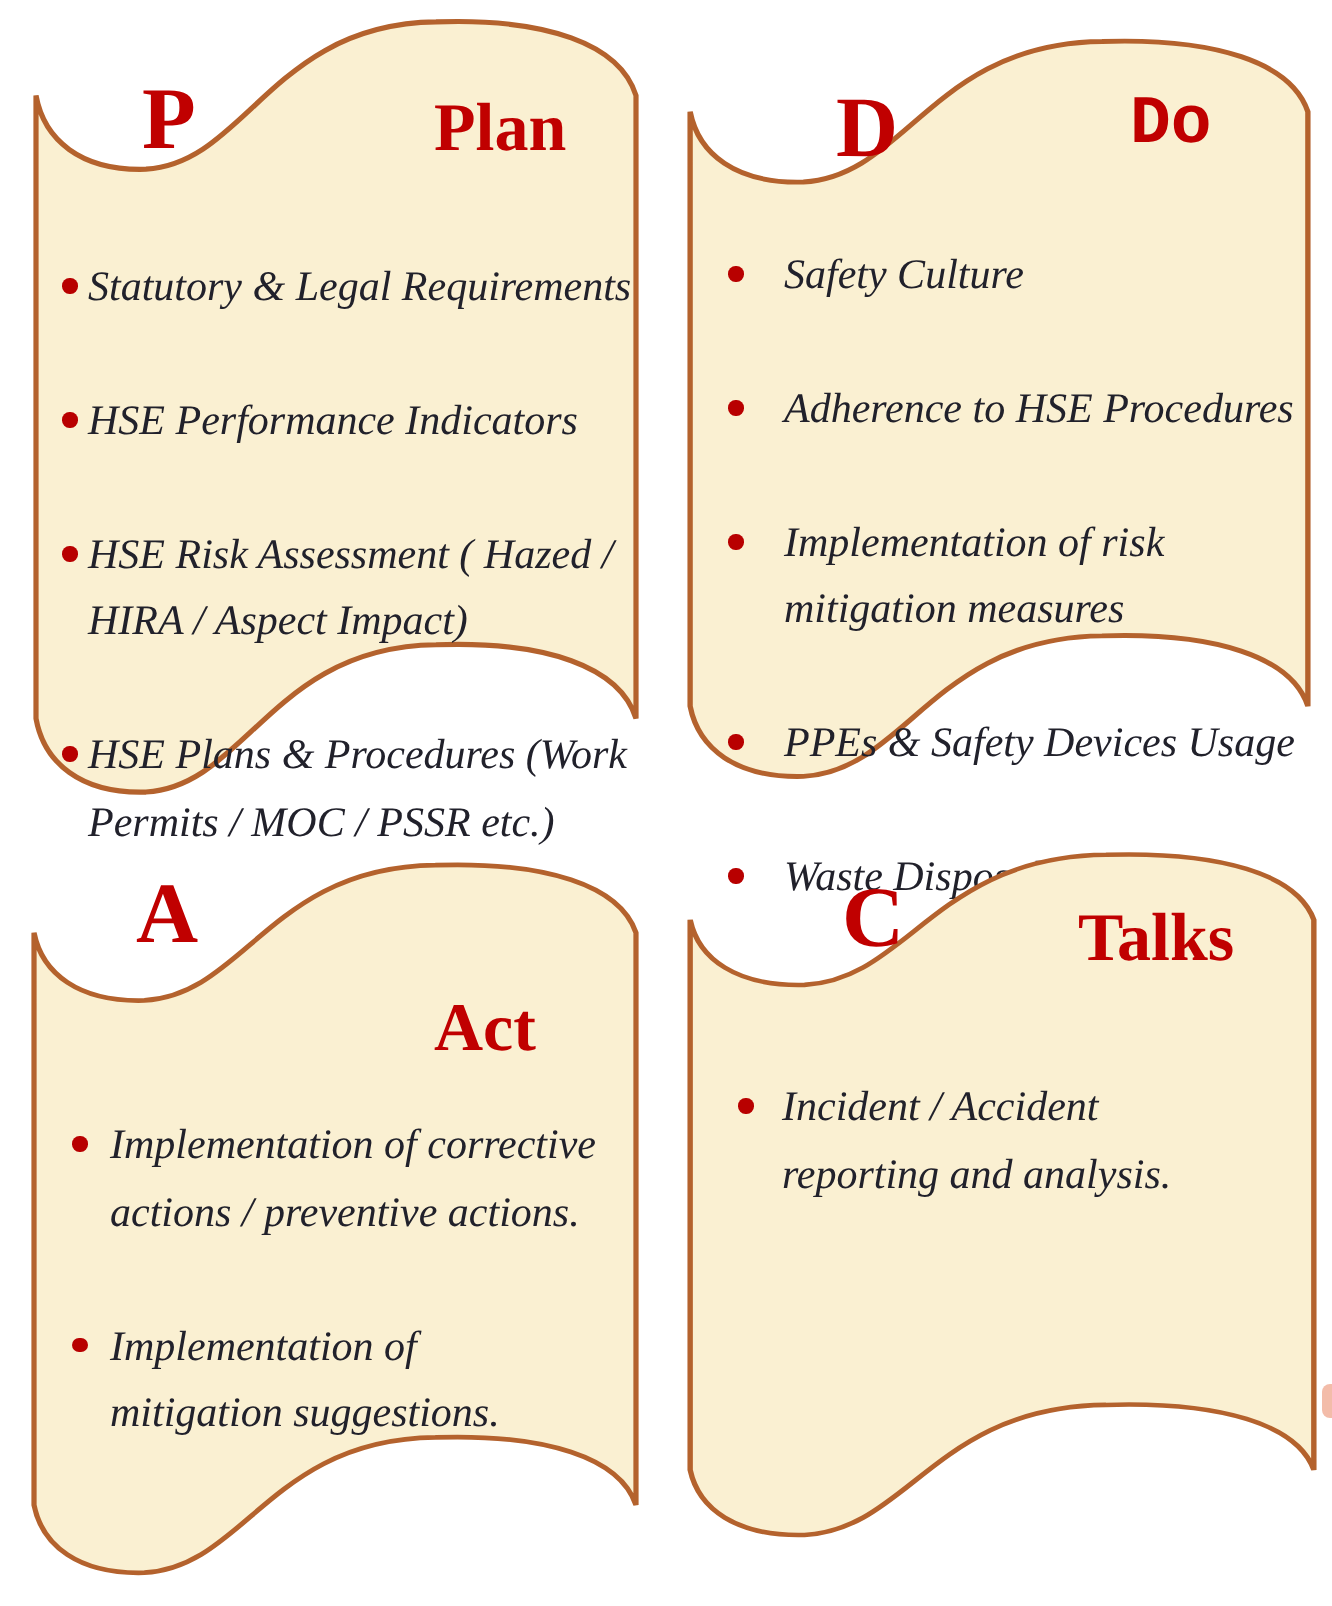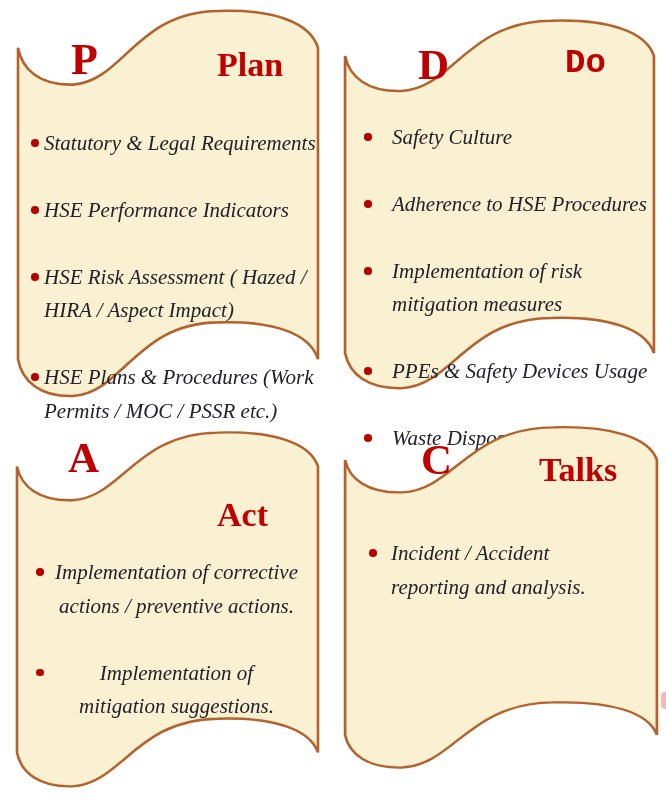--- a/index.html
+++ b/index.html
@@ -22,21 +22,21 @@
     position:absolute;margin:0;padding:0;list-style:none;
     font-size:21px;line-height:33.4px;color:#21212B;white-space:pre-line;font-style:italic;
   }
   ul.bullets li{position:relative;white-space:pre-line;}
   ul.bullets li::before{
     content:"";position:absolute;top:12px;width:7.5px;height:7.5px;
     border-radius:50%;background:#B80000;left:var(--dot-left,-14px);
   }
   .card-plan  ul.bullets{left:28px;top:88px;}  .card-plan  li::before{--dot-left:-13px;}
   .card-do    ul.bullets{left:49px;top:72px;}  .card-do    li::before{--dot-left:-28px;}
-  .card-act   ul.bullets{left:40px;top:95px;text-align:center;}  .card-act   li::before{--dot-left:-19px;}
+  .card-act   ul.bullets{left:40px;top:95px;}  .card-act   li::before{--dot-left:-19px;}
   .card-check ul.bullets{left:48px;top:81px;}  .card-check li::before{--dot-left:-22px;}
 
   .card-plan{left:16px;top:6px;width:304px;height:394px;}
   .card-do{left:343px;top:16px;width:313px;height:376px;}
   .card-act{left:15px;top:428px;width:305px;height:362px;}
   .card-check{left:343px;top:423px;width:316px;height:348px;}
 
   .card-plan  .letter{left:55px;top:32px;font-size:44px;}
   .card-do    .letter{left:75px;top:27px;}
   .card-act   .letter{left:53px;top:8px;}

